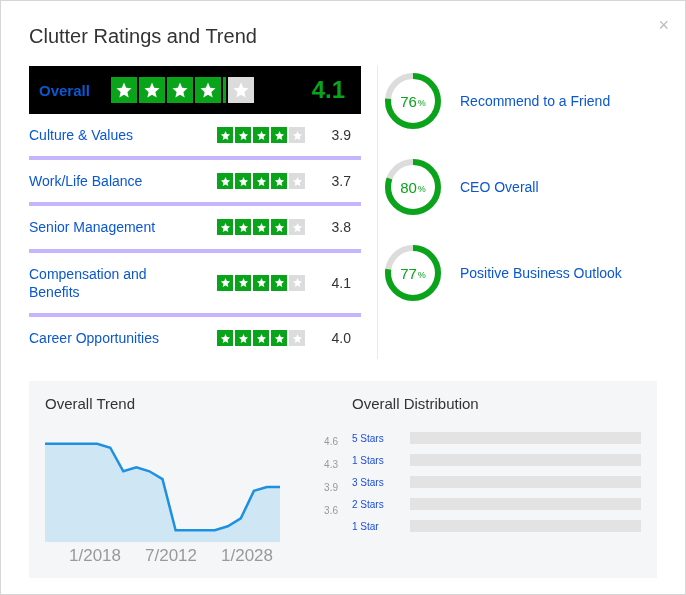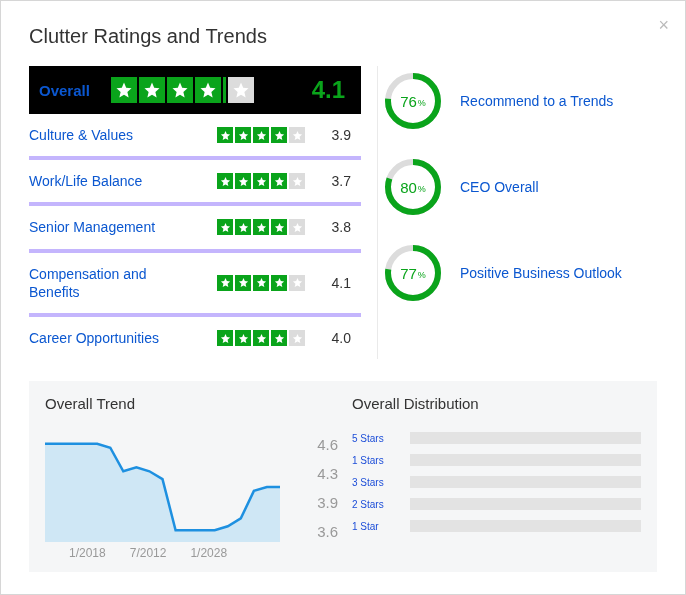--- a/index.html
+++ b/index.html
@@ -32,33 +32,33 @@
 .ring { width: 58px; height: 58px; position: relative; }
 .ring svg { transform: rotate(-90deg); }
 .ring .pct { position: absolute; inset: 0; display: flex; align-items: center; justify-content: center; color: #0aa41b; font-size: 15px; font-weight: 400; }
 .ring .pct sub { font-size: 9px; margin-left: 1px; position: relative; top: 2px; }
 .metric .mlabel { color: #0b57d0; font-size: 14px; cursor: pointer; }
 .bottom { display: flex; gap: 18px; margin-top: 22px; background: #f5f6f7; padding: 14px 16px 12px; }
 .panel { flex: 1; }
 .panel h2 { font-size: 15px; font-weight: 400; color: #333; margin-bottom: 20px; }
 .trend-box { position: relative; }
 .trend-box svg { display: block; }
-.ylabels { position: absolute; right: -4px; top: 4px; font-size: 15px; color: #999; display: flex; flex-direction: column; gap: 12px; }
-.xlabels { display: flex; gap: 24px; font-size: 12px; color: #999; margin-top: 4px; padding-left: 24px; }
+.ylabels { position: absolute; right: -4px; top: 4px; font-size: 10px; color: #999; display: flex; flex-direction: column; gap: 12px; }
+.xlabels { display: flex; gap: 24px; font-size: 17px; color: #999; margin-top: 4px; padding-left: 24px; }
 .dist-row { display: flex; align-items: center; margin-bottom: 10px; }
 .dist-row .dl { width: 58px; font-size: 10px; color: #1d4ed8; }
 .dist-row .bar-track { flex: 1; height: 12px; background: #e3e3e3; position: relative; }
 .dist-row .bar-fill { height: 100%; background: #1e90e0; }
 </style>
 </head>
 <body>
 
 <div class="modal">
   <span class="close">×</span>
-  <h1>Clutter Ratings and Trends</h1>
+  <h1>Clutter Ratings and Trend</h1>
 
   <div class="top">
     <div class="ratings">
 
       <div class="overall-row">
         <span class="label">Overall</span>
         <span class="stars" id="overall-stars">
             <span class="star big">
               <svg viewBox="0 0 24 24">
                 <path d="M12 2l2.9 6.9L22 9.8l-5.5 4.9L18.2 22 12 18.3 5.8 22l1.7-7.3L2 9.8l7.1-.9z"></path>
@@ -250,21 +250,21 @@
 
     <div class="metrics" id="metrics-col">
         <div class="metric">
           <div class="ring"><svg width="58" height="58">
               <circle cx="29" cy="29" r="25" fill="none" stroke="#dcdcdc" stroke-width="6"></circle>
               <circle cx="29" cy="29" r="25" fill="none" stroke="#0aa41b" stroke-width="6" stroke-dasharray="157.07963267948966" stroke-dashoffset="37.69911184307752"></circle>
             </svg><span class="pct">
               <span>76</span>
               <sub>%</sub>
             </span></div>
-          <span class="mlabel">Recommend to a Trends</span>
+          <span class="mlabel">Recommend to a Friend</span>
         </div>
         <div class="metric">
           <div class="ring"><svg width="58" height="58">
               <circle cx="29" cy="29" r="25" fill="none" stroke="#dcdcdc" stroke-width="6"></circle>
               <circle cx="29" cy="29" r="25" fill="none" stroke="#0aa41b" stroke-width="6" stroke-dasharray="157.07963267948966" stroke-dashoffset="31.415926535897924"></circle>
             </svg><span class="pct">
               <span>80</span>
               <sub>%</sub>
             </span></div>
           <span class="mlabel">CEO Overall</span>

